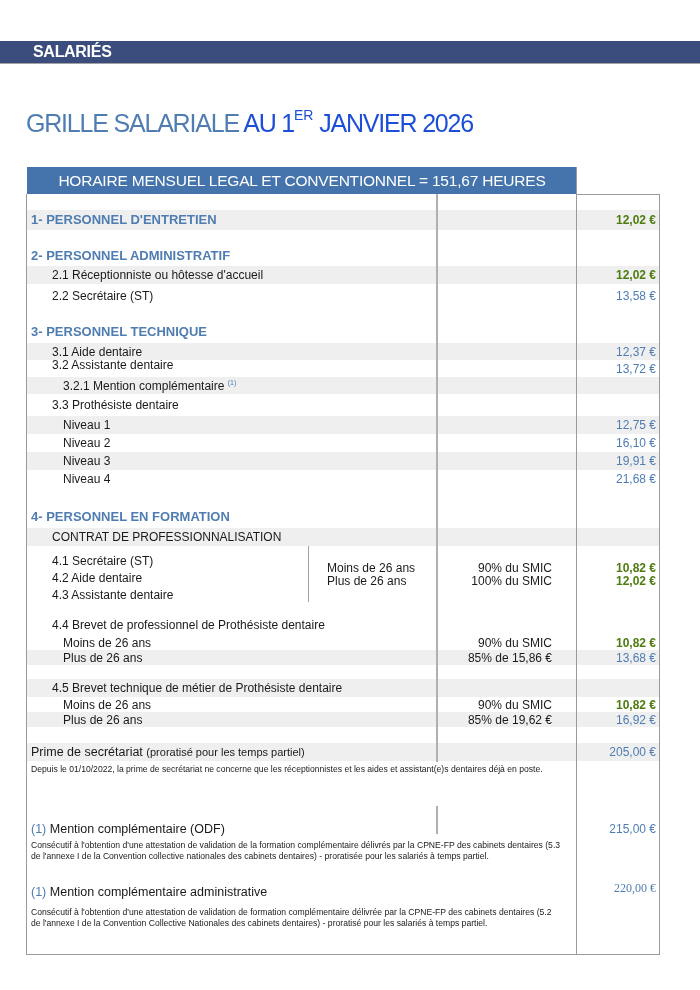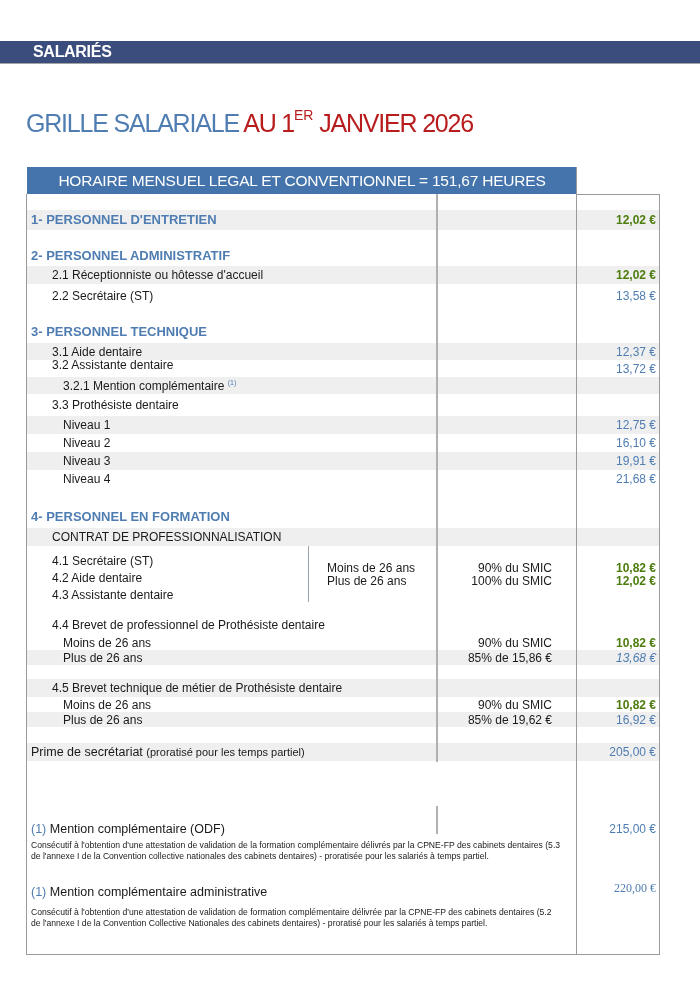--- a/index.html
+++ b/index.html
@@ -7,21 +7,21 @@
          font-family: "Liberation Sans", "DejaVu Sans", sans-serif; color: #1a1a1a; }
 
   .top-band { position: absolute; left: 0; top: 41px; width: 700px; height: 22px;
               background: #3a4d7c; border-bottom: 1px solid #a3a3a3; }
   .top-band span { position: absolute; left: 33px; top: 2px; color: #fff;
                    font-weight: bold; font-size: 16px; letter-spacing: -0.3px; }
 
   .page-title { position: absolute; left: 26px; top: 109px; font-size: 25px;
                 letter-spacing: -1.2px; white-space: nowrap; }
   .page-title .blue { color: #4f7db2; }
-  .page-title .dark { color: #b91c1c; text-align: right; }
+  .page-title .dark { color: #1d4ed8; text-align: right; }
   .page-title sup { font-size: 14px; vertical-align: top; position: relative; top: -2px; letter-spacing: 0; }
 
   .hdr { position: absolute; left: 27px; top: 167px; width: 550px; height: 27px;
          background: #4474ab; color: #fff; font-size: 15.5px; text-align: center;
          line-height: 27px; letter-spacing: -0.2px; }
 
   
   .frame-left { position: absolute; left: 26px; top: 194px; width: 1px; height: 761px; background: #9a9a9a; }
   .frame-right { position: absolute; left: 659px; top: 194px; width: 1px; height: 761px; background: #9a9a9a; }
   .frame-top { position: absolute; left: 576px; top: 194px; width: 84px; height: 1px; background: #9a9a9a; }
@@ -115,33 +115,34 @@
 <div class="mid" style="top:574px;margin-left:48px;">100% du SMIC</div>
 <div class="val red" style="top:561px;">10,82 €</div>
 <div class="val red" style="top:574px;">12,02 €</div>
 
 <div class="t" style="left:52px;top:618px;">4.4 Brevet de professionnel de Prothésiste dentaire</div>
 <div class="t" style="left:63px;top:636px;">Moins de 26 ans</div>
 <div class="mid" style="top:636px;">90% du SMIC</div>
 <div class="val red" style="top:636px;">10,82 €</div>
 <div class="t" style="left:63px;top:651px;">Plus de 26 ans</div>
 <div class="mid" style="top:651px;">85% de 15,86 €</div>
-<div class="val blue" style="top:651px;font-style:italic;">13,68 €</div>
+<div class="val blue" style="top:651px;">13,68 €</div>
 
 <div class="t" style="left:52px;top:681px;">4.5 Brevet technique de métier de Prothésiste dentaire</div>
 <div class="t" style="left:63px;top:698px;">Moins de 26 ans</div>
 <div class="mid" style="top:698px;">90% du SMIC</div>
 <div class="val red" style="top:698px;">10,82 €</div>
 <div class="t" style="left:63px;top:713px;">Plus de 26 ans</div>
 <div class="mid" style="top:713px;">85% de 19,62 €</div>
 <div class="val blue" style="top:713px;">16,92 €</div>
 
 <div class="t" style="left:31px;top:745px;font-size:12.5px;"><span>Prime de secrétariat</span> <span style="font-size:11px;">(proratisé pour les temps partiel)</span></div>
 <div class="val blue" style="top:745px;">205,00 €</div>
 <div class="note" style="top:764px;">
+  <div>Depuis le 01/10/2022, la prime de secrétariat ne concerne que les réceptionnistes et les aides et assistant(e)s dentaires déjà en poste.</div>
 </div>
 
 <div class="t" style="left:31px;top:822px;font-size:12.5px;"><span class="fn">(1)</span> <span>Mention complémentaire (ODF)</span></div>
 <div class="val blue" style="top:822px;">215,00 €</div>
 <div class="note" style="top:840px;">Consécutif à l'obtention d'une attestation de validation de la formation complémentaire délivrés par la CPNE-FP des cabinets dentaires (5.3 de l'annexe I de la Convention collective nationales des cabinets dentaires) - proratisée pour les salariés à temps partiel.</div>
 
 <div class="t" style="left:31px;top:885px;font-size:12.5px;"><span class="fn">(1)</span> <span>Mention complémentaire administrative</span></div>
 <div class="val blue" style="top:881px;font-family:Liberation Serif, serif;">220,00 €</div>
 <div class="note" style="top:907px;">Consécutif à l'obtention d'une attestation de validation de formation complémentaire délivrée par la CPNE-FP des cabinets dentaires (5.2 de l'annexe I de la Convention Collective Nationales des cabinets dentaires) - proratisé pour les salariés à temps partiel.</div>
 

